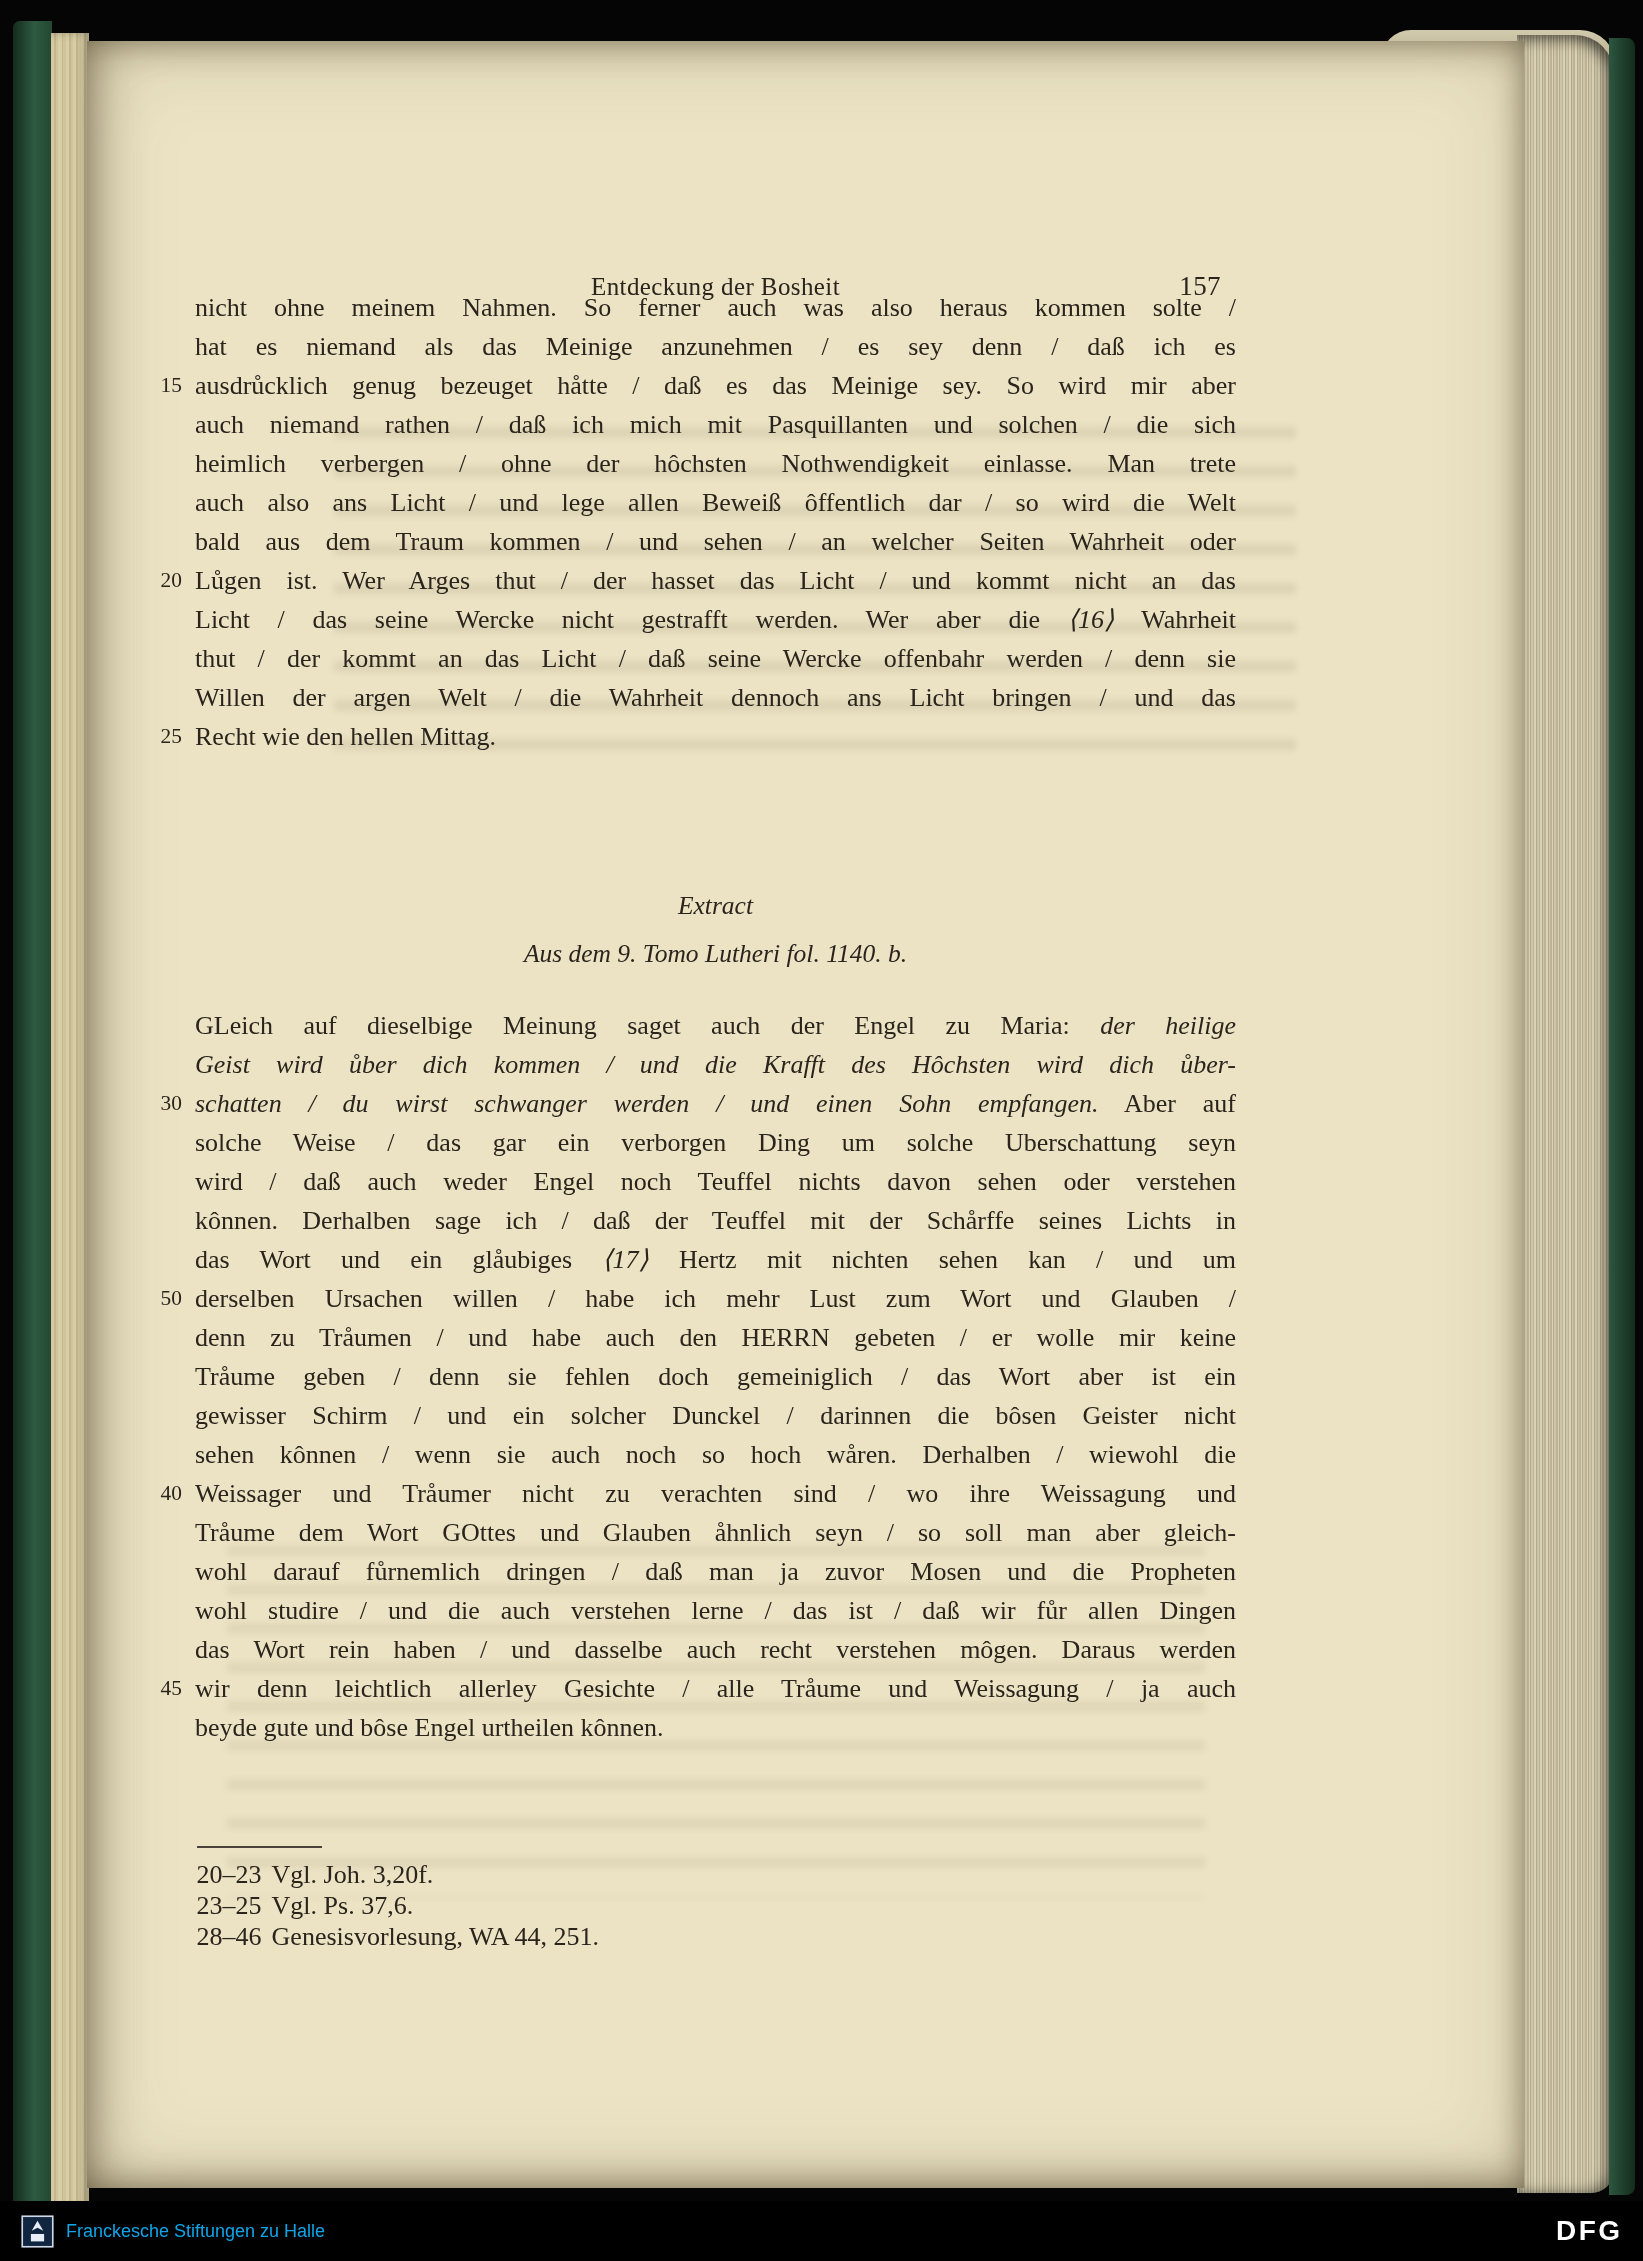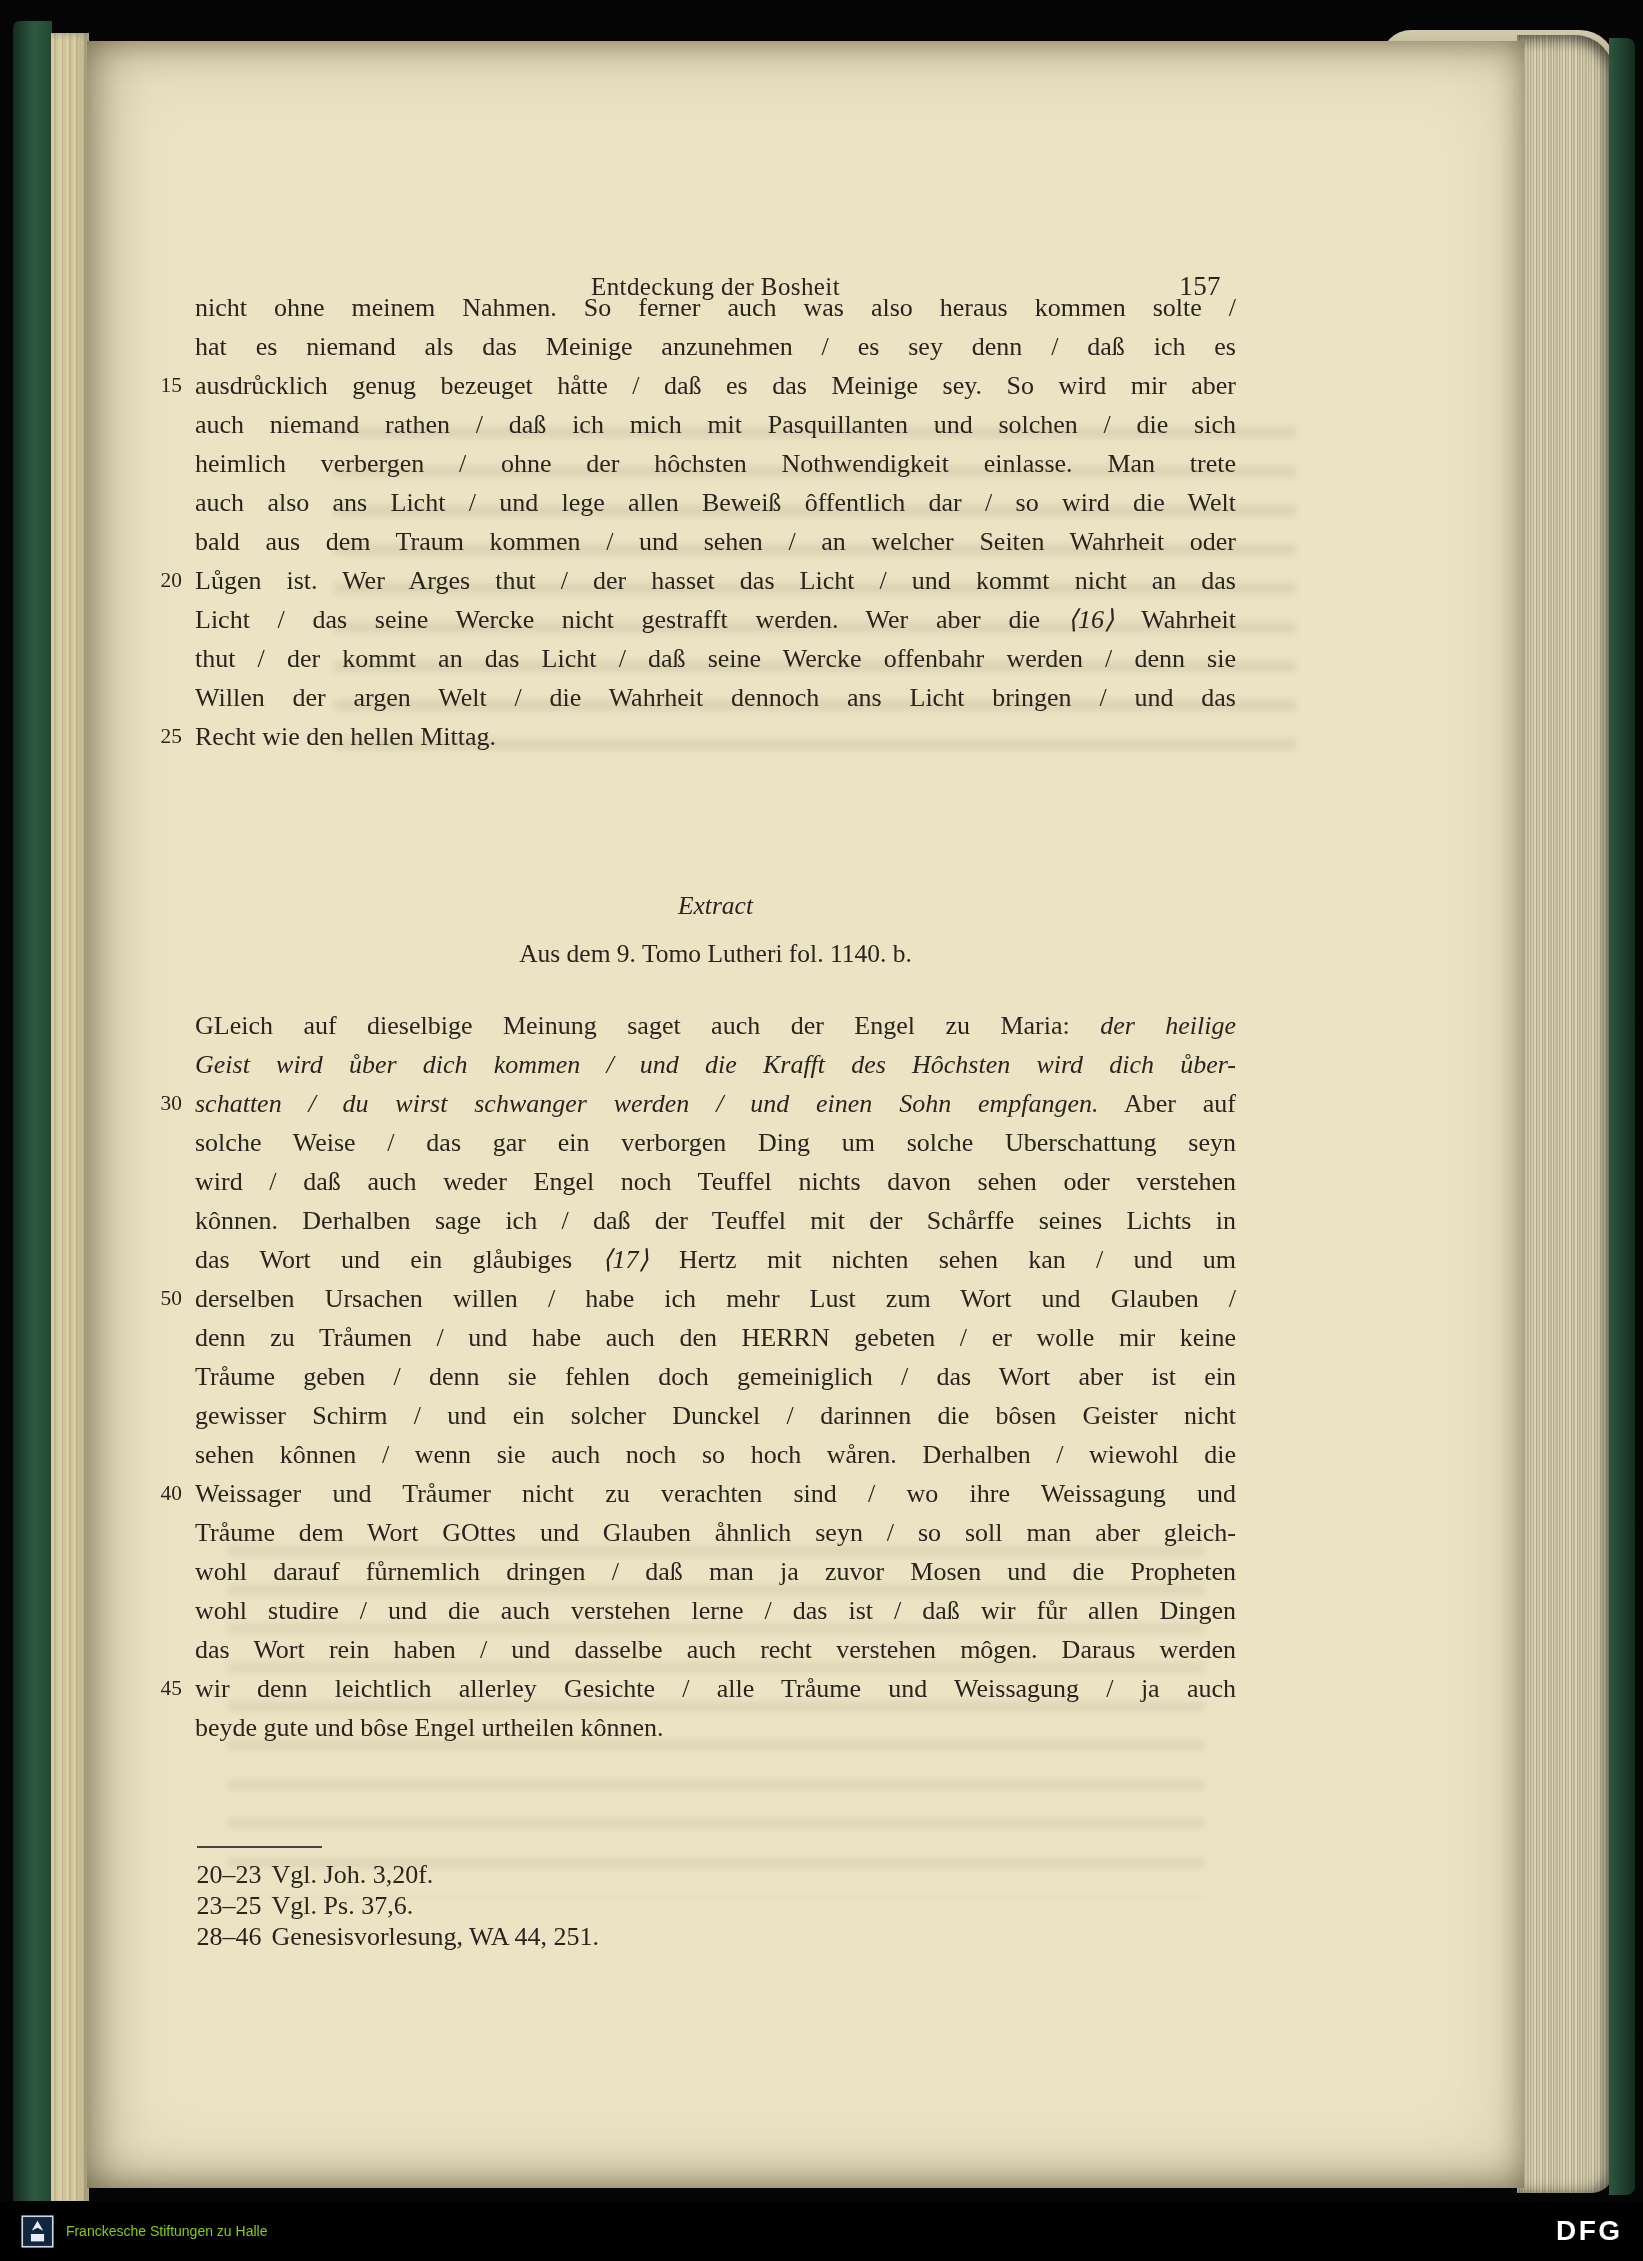--- a/index.html
+++ b/index.html
@@ -53,31 +53,31 @@
   .line { position:relative; height:39px; line-height:39px; font-size:26px; }
   .linetext { display:block; text-align:justify; text-align-last:justify; white-space:nowrap; }
   .line.last .linetext { text-align-last:left; }
   .lineno { position:absolute; left:-51px; top:0; width:38px; text-align:right;
     font-size:21.4px; line-height:39px; }
 
   .it { font-style:italic; }
 
   .extract { position:absolute; top:847px; left:0; width:100%; text-align:center; }
   .extract-title { font-size:25.5px; font-style:italic; height:49px; line-height:36px; }
-  .extract-sub { font-size:25.5px; line-height:33px; }
+  .extract-sub { font-size:25.5px; font-style:italic; line-height:33px; }
 
   .fnrule { position:absolute; top:1805px; left:1.6px; width:125px; height:1.6px; background:#4a4238; }
   #footnotes { position:absolute; top:1818px; left:1.6px; }
   .fnline { height:31px; line-height:31px; font-size:26px; }
   .fn-range { display:inline-block; margin-right:10px; }
 
   .bottom-bar { position:absolute; left:0; right:0; top:2201px; height:60px; background:#000;
     display:flex; align-items:center; justify-content:space-between; padding:0 21.4px;
     font-family:"Liberation Sans", sans-serif; }
-  .lib { display:flex; align-items:center; gap:11.5px; color:#84cc16; font-size:14px; }
+  .lib { display:flex; align-items:center; gap:11.5px; color:#0ea5e9; font-size:18px; }
   .lib-logo { width:33px; height:33px; display:inline-block; }
   .dfg { color:#ffffff; font-weight:bold; font-size:28px; letter-spacing:2.5px; }
 </style>
 </head>
 <body>
 
 <div class="scene">
 
   <div class="cover-left"></div>
   <div class="page-edge-left"></div>

